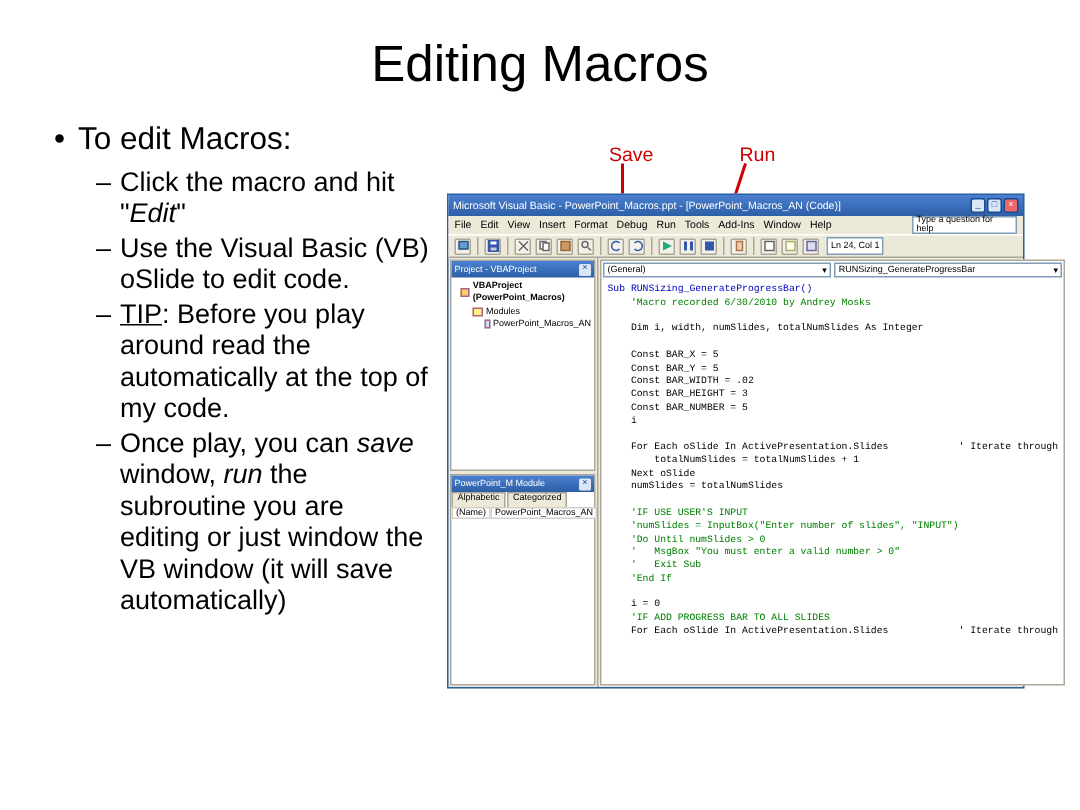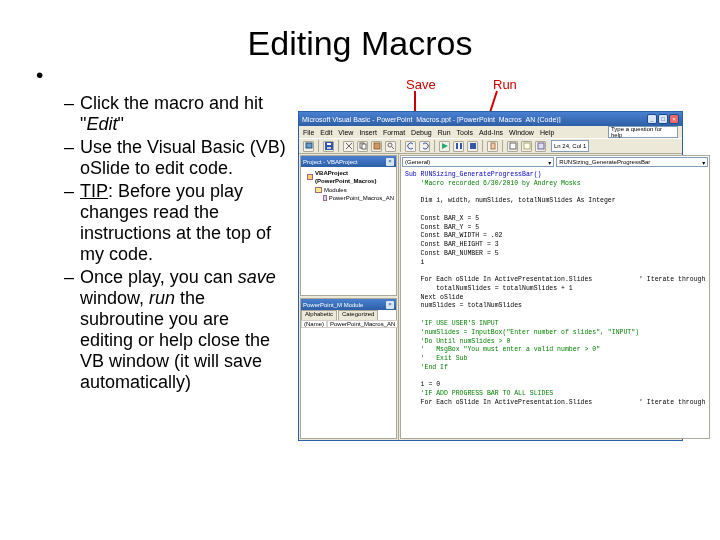--- a/index.html
+++ b/index.html
@@ -1,18 +1,18 @@
 <!DOCTYPE html>
 <html><head>
 <meta charset="utf-8">
 <style>
   * { box-sizing: border-box; margin: 0; padding: 0; }
   body { width: 720px; height: 540px; font-family: Arial, sans-serif; background: #fff; color: #000; position: relative; }
   .slide { width: 720px; height: 540px; position: relative; padding: 24px 36px; }
-  .title { font-size: 34px; text-align: center; font-weight: 400; }
+  .title { font-size: 34px; text-align: center; margin-bottom: 18px; font-weight: 400; }
   .columns { display: flex; gap: 12px; }
   .left { width: 250px; }
   .right { flex: 1; position: relative; }
   .b1 { font-size: 21px; margin-bottom: 6px; display: flex; }
   .b1 .dot { width: 16px; flex-shrink:0; }
   .b2 { font-size: 18px; margin-left: 28px; display: flex; margin-bottom: 2px; }
   .b2 .dash { width: 16px; flex-shrink:0; }
   .b2 .txt i { font-style: italic; }
   .b2 .txt .u { text-decoration: underline; }
   .callout-line { width: 2px; height: 22px; background: #c00; margin-right: 2px; }
@@ -53,36 +53,37 @@
 </style>
 </head>
 <body>
 
 <div class="slide">
   <h1 class="title">Editing Macros</h1>
   <div class="columns">
     <div class="left">
       <div class="b1">
         <span class="dot">•</span>
+        <span>To edit Macros:</span>
       </div>
       <div class="b2">
         <span class="dash">–</span>
         <span class="txt"><span>Click the macro and hit "</span><i>Edit</i><span>"</span></span>
       </div>
       <div class="b2">
         <span class="dash">–</span>
         <span class="txt"><span>Use the Visual Basic (VB) oSlide to edit code.</span></span>
       </div>
       <div class="b2">
         <span class="dash">–</span>
-        <span class="txt"><span class="u">TIP</span><span>: Before you play changes read the instructions at the top of my code.</span></span>
-      </div>
-      <div class="b2">
-        <span class="dash">–</span>
-        <span class="txt"><span>Once play, you can </span><i>save</i><span> window, </span><i>run</i><span> the subroutine you are editing or help close the VB window (it will save automatically)</span></span>
+        <span class="txt"><span class="u">TIP</span><span>: Before you play around read the automatically at the top of my code.</span></span>
+      </div>
+      <div class="b2">
+        <span class="dash">–</span>
+        <span class="txt"><span>Once play, you can </span><i>save</i><span> window, </span><i>run</i><span> the subroutine you are editing or just window the VB window (it will save automatically)</span></span>
       </div>
     </div>
 
     <div class="right">
 
       <span class="callout-label" style="left:108px; top:14px;">Save</span>
       <div class="callout-line" style="position:absolute; left:116px; top:28px; height:30px;"></div>
       <div class="callout-ellipse" style="left:34px; top:85px;"></div>
       <div class="callout-line" style="position:absolute; left:52px; top:78px; width:60px; height:2px; transform-origin:left; transform:rotate(-30deg);"></div>
 

